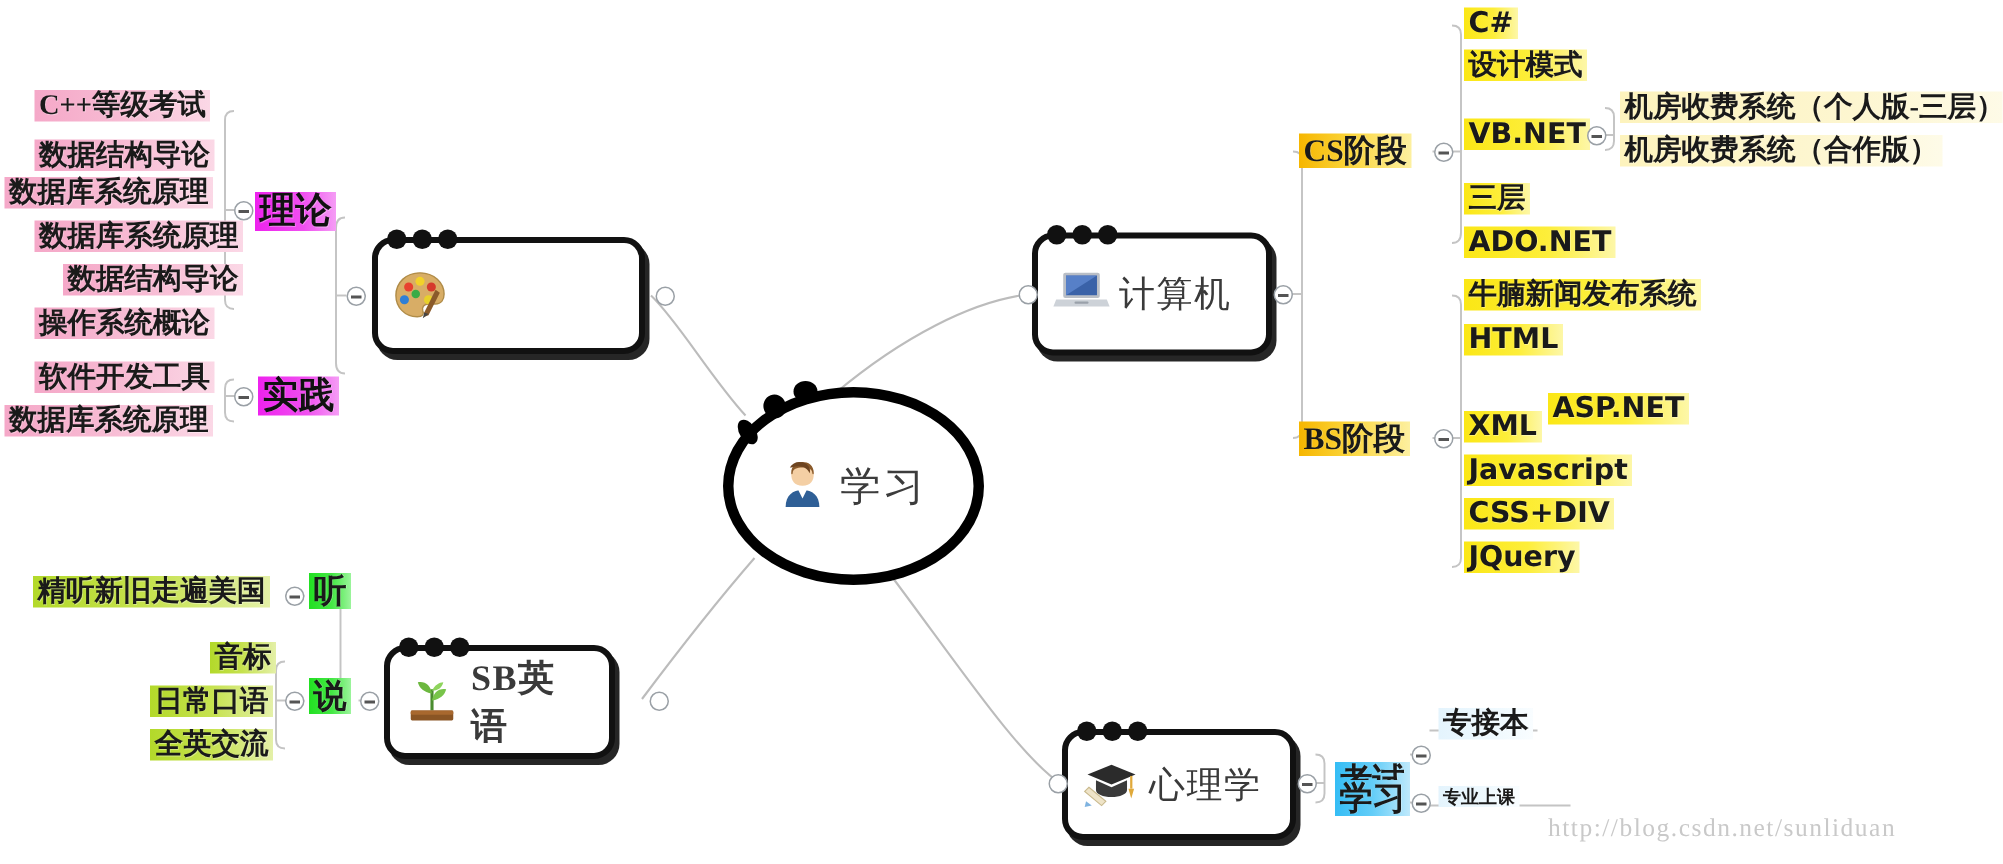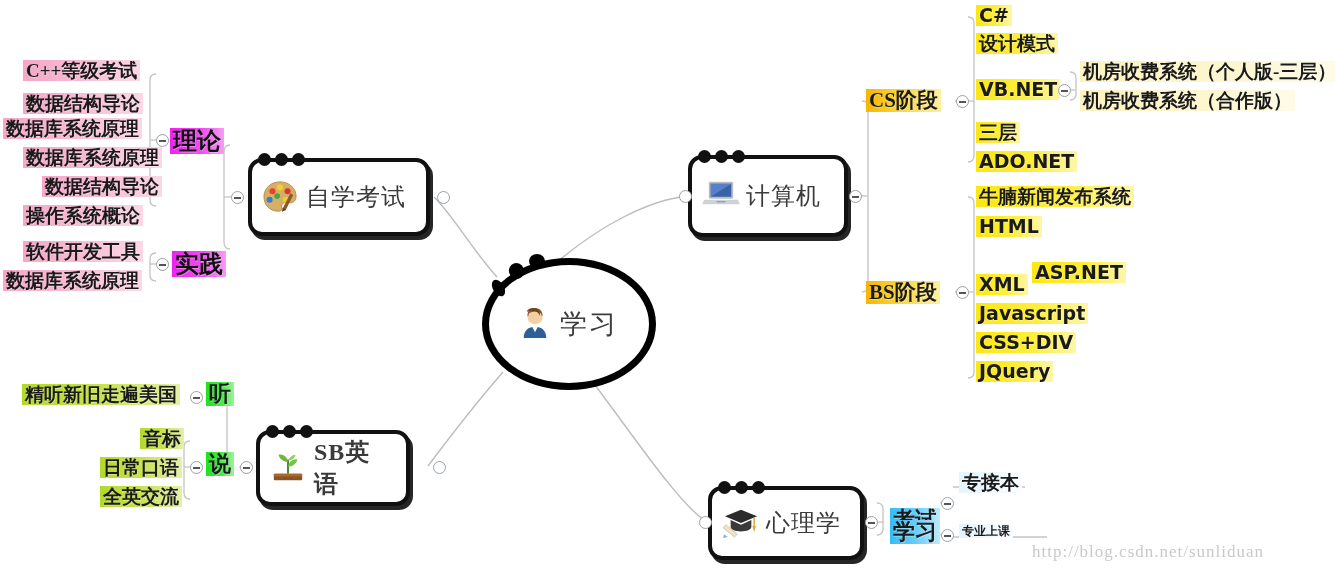--- a/index.html
+++ b/index.html
@@ -188,21 +188,20 @@
         <circle cx="11" cy="12" r="3.2" fill="#e8412f"></circle>
         <circle cx="19" cy="8" r="3.2" fill="#f2d12a"></circle>
         <circle cx="27" cy="12" r="3.2" fill="#d63a2c"></circle>
         <circle cx="8" cy="21" r="3.2" fill="#2f7fd6"></circle>
         <circle cx="16" cy="17" r="3" fill="#3aab46"></circle>
         <circle cx="25" cy="21" r="3.2" fill="#e8d12a"></circle>
         <path d="M22 30l8-16 3 2-8 16-3 1z" fill="#8a5a2b"></path>
         <path d="M22 30l-1 4 4-3z" fill="#444"></path>
       </svg>
     </span>
-    <span class="ntext">自学考试</span>
   </div>
 
   <div class="node" style="left:688px;top:155px;width:160px;height:82px;">
     <div class="dots">
         <i></i>
         <i></i>
         <i></i>
       </div>
     <span class="nicon">
       <svg viewBox="0 0 40 32" width="38" height="30">

